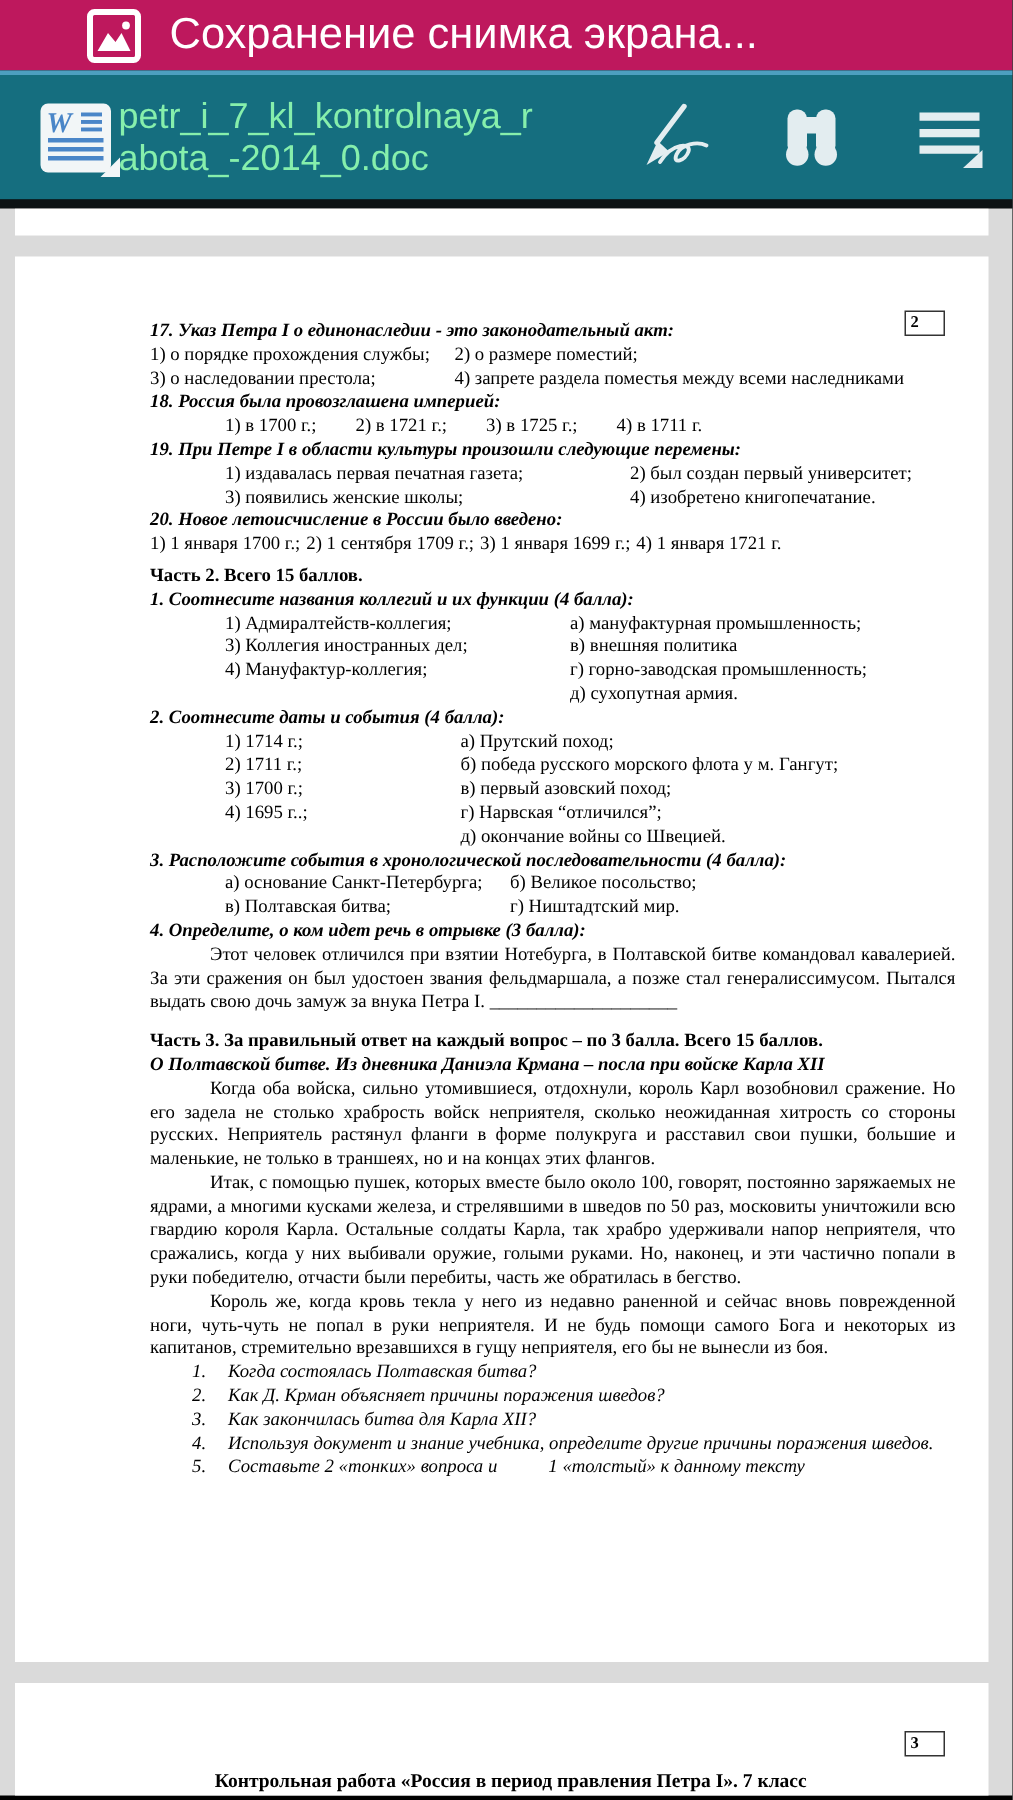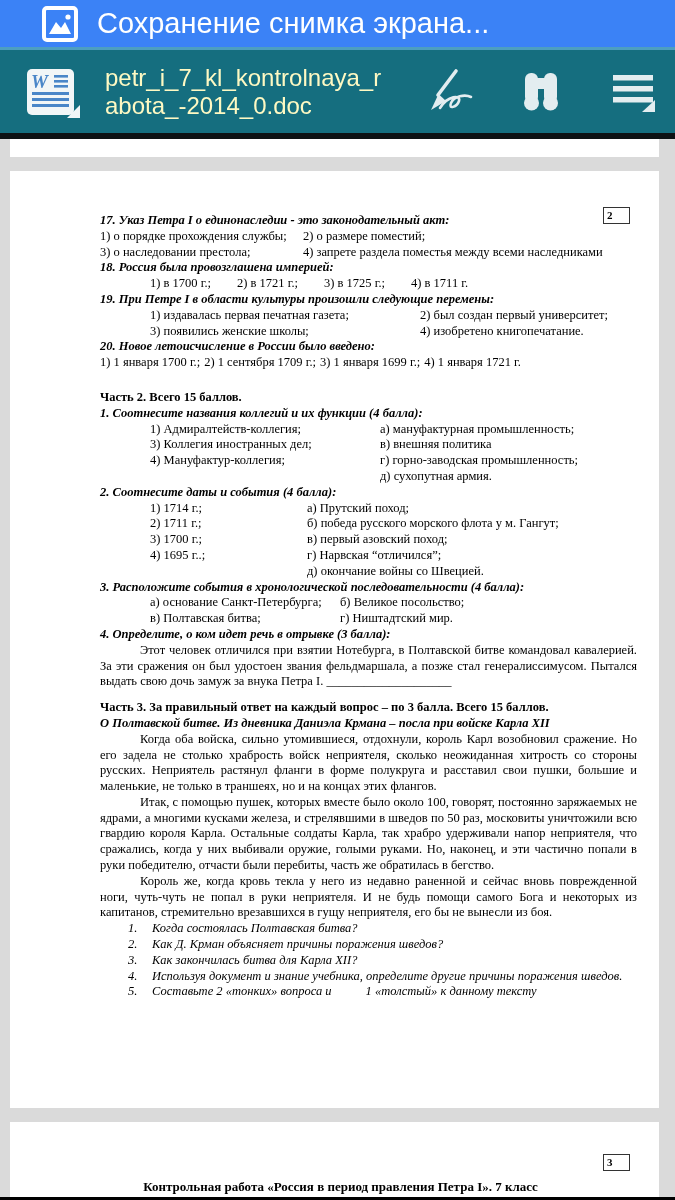--- a/index.html
+++ b/index.html
@@ -1,33 +1,33 @@
 <!DOCTYPE html>
 <html><head>
 <meta charset="utf-8">
 <style>
   *{margin:0;padding:0;box-sizing:border-box}
   html,body{width:675px;height:1200px;overflow:hidden;background:#000;
     font-family:"Liberation Sans",sans-serif}
   .screen{position:relative;width:675px;height:1200px}
 
   
-  .status-bar{height:47px;background:#3b82f6;display:flex;align-items:center;
-    padding-left:42px;gap:19px}
+  .status-bar{height:47px;background:#be185d;display:flex;align-items:center;
+    padding-left:58px;gap:19px}
   .status-title{color:#fff;font-size:29px;font-weight:400;white-space:nowrap}
   .screenshot-icon{width:36px;height:36px;flex:0 0 auto}
 
   
   .app-bar{height:86px;background:#156e7f;border-top:3px solid #4d9fc0;
     display:flex;align-items:center;padding:0 16px 0 27px}
   .doc-icon{position:relative;width:47px;height:46px;background:#f2f6f7;
     border-radius:5px;flex:0 0 auto}
   .corner-tri{position:absolute;right:-6px;bottom:-3px;width:0;height:0;
     border-left:13px solid transparent;border-bottom:13px solid #f2f6f7}
-  .filename{color:#fef9c3;font-size:24px;line-height:28px;margin-left:31px;
+  .filename{color:#86efac;font-size:24px;line-height:28px;margin-left:5px;
     flex:1 1 auto;white-space:nowrap;overflow:hidden}
   .actions{display:flex;align-items:center;gap:40px;margin-left:6px}
   .action-btn{width:52px;height:54px;background:none;border:none;padding:2px;cursor:pointer}
   .dark-strip{height:6px;background:#0d1214}
 
   
   .viewport{height:1058px;background:#dadada;overflow:hidden}
   .page{margin-left:10px;width:649px;background:#fff}
   .page-1{height:18px;margin-bottom:14px}
   .page-2{height:937px;margin-bottom:14px;position:relative;
@@ -37,21 +37,21 @@
     background:#fff;font:bold 11px/14px "Liberation Serif",serif;
     padding-left:3px;color:#000}
   .page-2 .numbox{top:36px;right:29px}
   .page-3 .numbox{top:32px;right:29px}
 
   
   .doc,.p3-title{font-family:"Liberation Serif","DejaVu Serif",serif;color:#000}
   .doc{font-size:12.5px;line-height:15.8px}
   .h-bi{font-weight:bold;font-style:italic}
   .h-b{font-weight:bold}
-  .mt9{margin-top:19px}
+  .mt9{margin-top:5px}
   .mt10{margin-top:10px}
   .q17-start{margin-top:6px}
   .row{display:flex}
   .ind50{padding-left:50px}
   .c203{flex:0 0 203px}
   .c270{flex:0 0 270px}
   .c230{flex:0 0 230px}
   .c157{flex:0 0 157px}
   .c190{flex:0 0 190px}
   .opts{display:flex;gap:26px}

